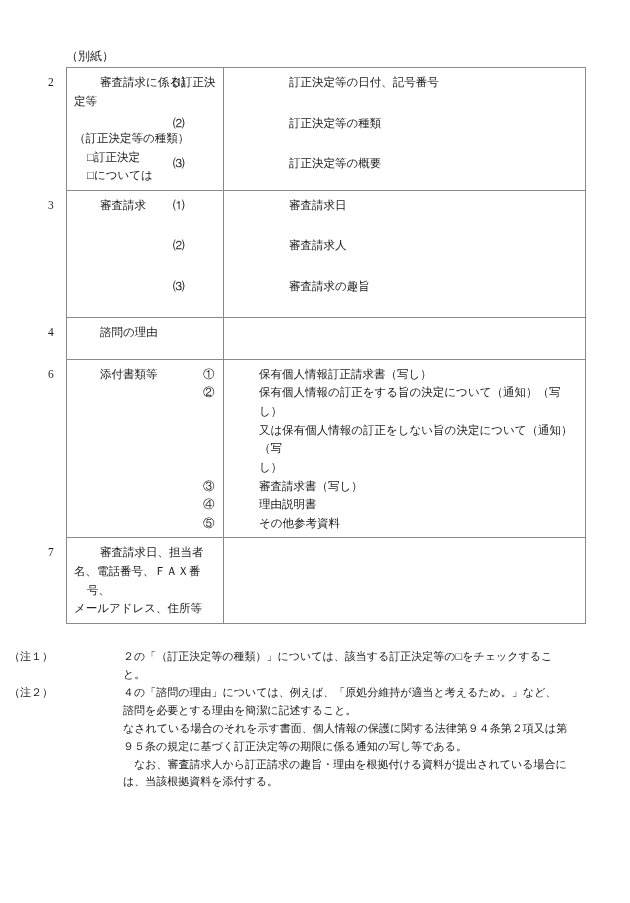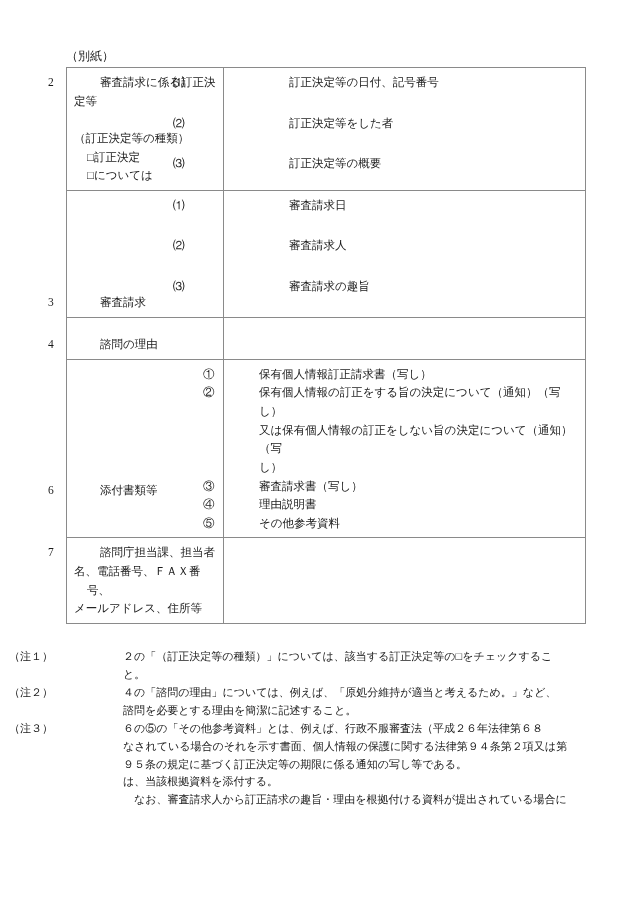--- a/index.html
+++ b/index.html
@@ -52,21 +52,21 @@
   }
   td.value-cell {
     width: 361px;
   }
   .cellpad {
     padding: 5px 6px 5px 7px;
   }
   .cellpad-mid {
     padding: 5px 6px 5px 7px;
     display: flex;
-    align-items: flex-end;
+    align-items: flex-start;
     box-sizing: border-box;
   }
 
   
   .itemno {
     display: inline-block;
     width: 26px;
     flex: none;
   }
   .hang {
@@ -171,21 +171,21 @@
             <span class="spacer-line"></span>
             <span class="kind-title">（訂正決定等の種類）</span>
             <span class="checkline">□訂正決定</span>
             <span class="checkline">□については</span>
           </div>
         </td>
         <td class="value-cell">
           <div class="cellpad">
             <span class="sub"><span class="subno">⑴</span><span>訂正決定等の日付、記号番号</span></span>
             <div class="sub-gap"></div>
-            <span class="sub"><span class="subno">⑵</span><span>訂正決定等をした者</span></span>
+            <span class="sub"><span class="subno">⑵</span><span>訂正決定等の種類</span></span>
             <div class="sub-gap"></div>
             <span class="sub"><span class="subno">⑶</span><span>訂正決定等の概要</span></span>
           </div>
         </td>
       </tr>
 
       <tr>
         <td class="label-cell" style="height:126px">
           <div class="cellpad-mid" style="height:126px">
             <span class="hang"><span class="itemno">3</span><span>審査請求</span></span>
@@ -227,21 +227,21 @@
             <span class="att"><span class="attno">③</span><span>審査請求書（写し）</span></span>
             <span class="att"><span class="attno">④</span><span>理由説明書</span></span>
             <span class="att"><span class="attno">⑤</span><span>その他参考資料</span></span>
           </div>
         </td>
       </tr>
 
       <tr>
         <td class="label-cell" style="height:65px">
           <div class="cellpad">
-            <span class="hang"><span class="itemno">7</span><span>諮問庁担当課、担当者</span></span>
+            <span class="hang"><span class="itemno">7</span><span>審査請求日、担当者</span></span>
             <span class="hang-sub">名、電話番号、ＦＡＸ番号、</span>
             <span class="hang-sub">メールアドレス、住所等</span>
           </div>
         </td>
         <td class="value-cell"></td>
       </tr>
 
     </tbody>
   </table>
 
@@ -251,22 +251,21 @@
       <span class="note nowrap-block"><span class="note-tag">（注１）</span><span>２の「（訂正決定等の種類）」については、該当する訂正決定等の□をチェックするこ</span></span>
       <span class="note-cont">と。</span>
     </div>
 
     <div>
       <span class="note nowrap-block"><span class="note-tag">（注２）</span><span>４の「諮問の理由」については、例えば、「原処分維持が適当と考えるため。」など、</span></span>
       <span class="note-cont">諮問を必要とする理由を簡潔に記述すること。</span>
     </div>
 
     <div>
-      <span class="note nowrap-block"><span class="note-tag">（注３）</span><span>６の⑤の「その他参考資料」とは、例えば、行政不服審査法（平成２６年法律第６８</span></span>
       <span class="note-cont">なされている場合のそれを示す書面、個人情報の保護に関する法律第９４条第２項又は第</span>
       <span class="note-cont">９５条の規定に基づく訂正決定等の期限に係る通知の写し等である。</span>
+      <span class="note-cont indent1">なお、審査請求人から訂正請求の趣旨・理由を根拠付ける資料が提出されている場合に</span>
       <span class="note-cont">は、当該根拠資料を添付する。</span>
-      <span class="note-cont indent1">なお、審査請求人から訂正請求の趣旨・理由を根拠付ける資料が提出されている場合に</span>
     </div>
 
   </div>
 
 </div>
 
 </body></html>

